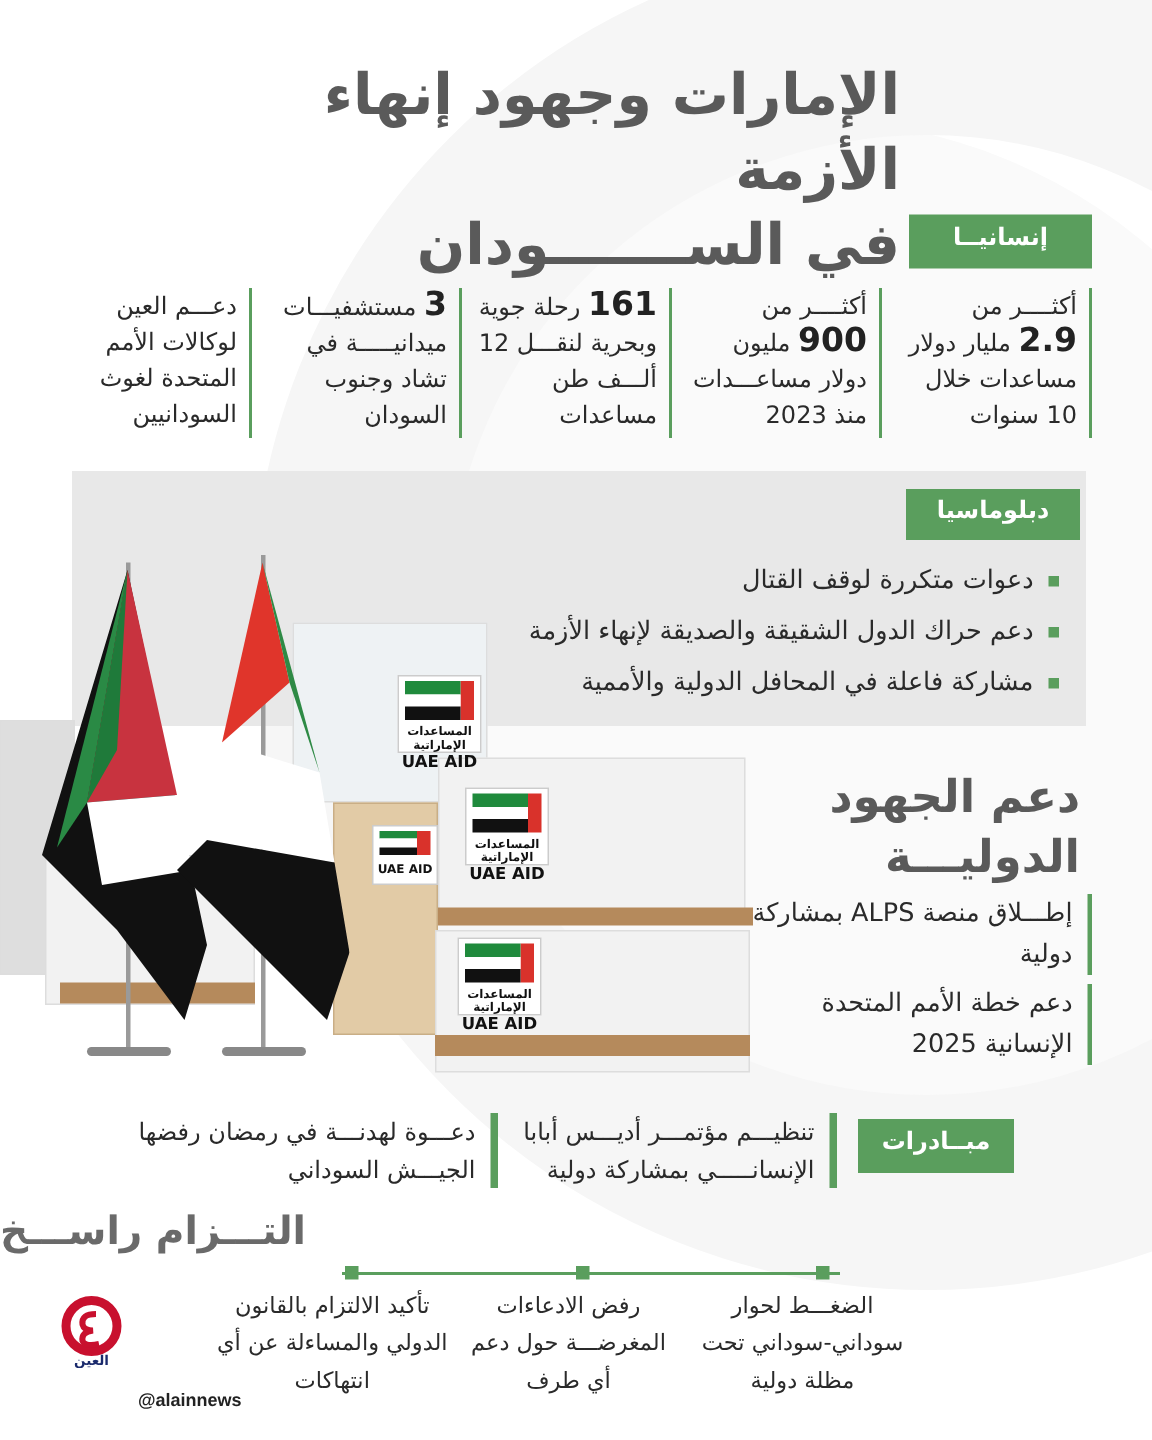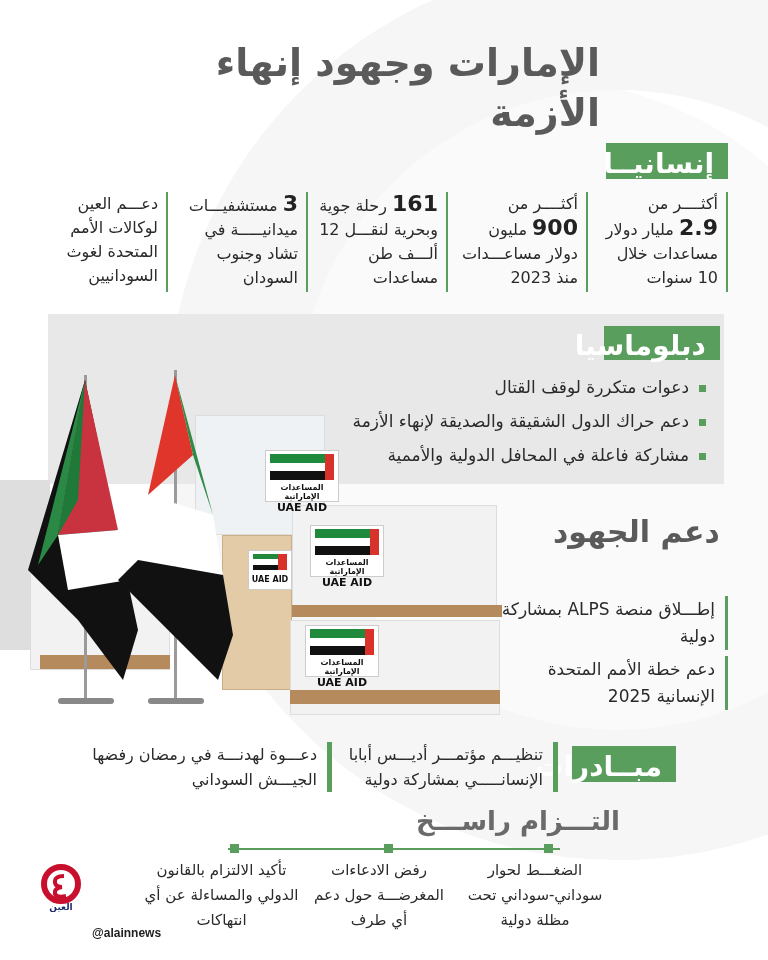--- a/index.html
+++ b/index.html
@@ -20,21 +20,21 @@
 
     .title {
       position: absolute; right: 168px; top: 38px; width: 460px;
       text-align: right; color: #5a5a5a; font-weight: bold;
       font-size: 38px; line-height: 50px;
     }
     .title span { display: block; }
 
     .tag {
       position: absolute; background: #5a9e5d; color: #fff;
-      font-size: 28px; font-weight: bold; line-height: 1;
+      font-size: 16px; font-weight: bold; line-height: 1;
       padding: 7px 14px; text-align: center;
     }
     .tag-humanitarian { right: 40px; top: 143px; width: 122px; height: 36px; }
     .tag-diplomacy { right: 48px; top: 326px; width: 116px; height: 34px; padding-top: 6px; }
     .tag-initiatives { right: 92px; top: 746px; width: 104px; height: 36px; }
 
     .stats {
       position: absolute; right: 40px; top: 192px; width: 700px; height: 100px;
       display: flex; flex-direction: row; gap: 0;
     }
@@ -58,21 +58,21 @@
       background: #5a9e5d; margin-left: 10px; vertical-align: middle;
     }
 
     .photo {
       position: absolute; left: 0; top: 370px; width: 520px; height: 345px;
     }
     .pallet { position: absolute; background: #f2f2f2; border: 1px solid #ddd; }
     .wood { position: absolute; background: #b58a5c; }
     .box { position: absolute; background: #e2cba6; border: 1px solid #c9ae86; }
     .aid-label {
-      position: absolute; background: #fff; width: 74px; height: 52px;
+      position: absolute; background: #fff; width: 56px; height: 52px;
       border: 1px solid #ccc; font-size: 8px; font-weight: bold; color: #111;
       text-align: center;
     }
     .aid-label .flag-mini {
       display: flex; height: 26px; margin: 3px 4px;
     }
     .aid-label .flag-mini .r { width: 9px; background: #d9322b; }
     .aid-label .flag-mini .s { flex: 1; display: flex; flex-direction: column; }
     .aid-label .flag-mini .s i { flex: 1; display: block; }
     .aid-label .flag-mini .s i:nth-child(1) { background: #1f8a3c; }
@@ -91,21 +91,21 @@
       position: absolute; right: 40px; width: 240px; padding-right: 10px;
       border-right: 3px solid #5a9e5d; font-size: 17px; line-height: 27px; text-align: right;
     }
 
     .init-item {
       position: absolute; font-size: 16px; line-height: 25px; text-align: right;
       padding-right: 10px; border-right: 5px solid #5a9e5d;
     }
 
     .commit-title {
-      position: absolute; left: 0; width: 620px; top: 806px; text-align: right;
+      position: absolute; left: 0; width: 620px; top: 806px; text-align: left;
       font-size: 26px; font-weight: bold; color: #6a6a6a;
     }
     .commit-line {
       position: absolute; left: 228px; width: 332px; top: 848px; height: 2px; background: #5a9e5d;
     }
     .commit-dot { position: absolute; top: 844px; width: 9px; height: 9px; background: #5a9e5d; }
     .commit-item {
       position: absolute; top: 858px; font-size: 15px; line-height: 25px; text-align: center;
     }
 
@@ -118,20 +118,21 @@
     }
   </style>
 </head>
 <body>
 
 <div class="bg-arc arc2"></div>
 <div class="bg-arc arc1"></div>
 
 <h1 class="title">
   <span>الإمارات وجهود إنهاء الأزمة</span>
+  <span>في الســـــــودان</span>
 </h1>
 
 <div class="tag tag-humanitarian">إنسانيــا</div>
 
 <div class="stats">
   <div class="stat">
     <span>أكثــــر من</span><br>
     <b>2.9</b>
     <span>مليار دولار مساعدات خلال 10 سنوات</span>
   </div>
@@ -235,20 +236,21 @@
   <svg style="position:absolute;left:118px;top:5px;" width="115" height="310" viewBox="0 0 115 310">
     <path d="M57,0 L75,80 L30,120 Z" fill="#e0352b"></path>
     <path d="M57,0 L95,140 L75,80 Z" fill="#2e8a45"></path>
     <path d="M30,120 L95,140 L105,200 L20,185 Z" fill="#ffffff"></path>
     <path d="M20,185 L105,200 L115,260 L100,305 L55,260 L0,205 Z" fill="#111"></path>
   </svg>
 </div>
 
 <div class="intl-title">
   <div>دعم الجهود</div>
+  <div>الدوليـــة</div>
 </div>
 <div class="intl-item" style="top:596px;">إطـــلاق منصة ALPS بمشاركة دولية</div>
 <div class="intl-item" style="top:656px;">دعم خطة الأمم المتحدة الإنسانية 2025</div>
 
 <div class="tag tag-initiatives">مبــادرات</div>
 <div class="init-item" style="right:210px;top:742px;width:250px;">تنظيـــم مؤتمـــر أديـــس أبابا الإنسانـــــي بمشاركة دولية</div>
 <div class="init-item" style="right:436px;top:742px;width:240px;">دعـــوة لهدنـــة في رمضان رفضها الجيـــش السوداني</div>
 
 <div class="commit-title">التـــزام راســـخ</div>
 <div class="commit-line"></div>

